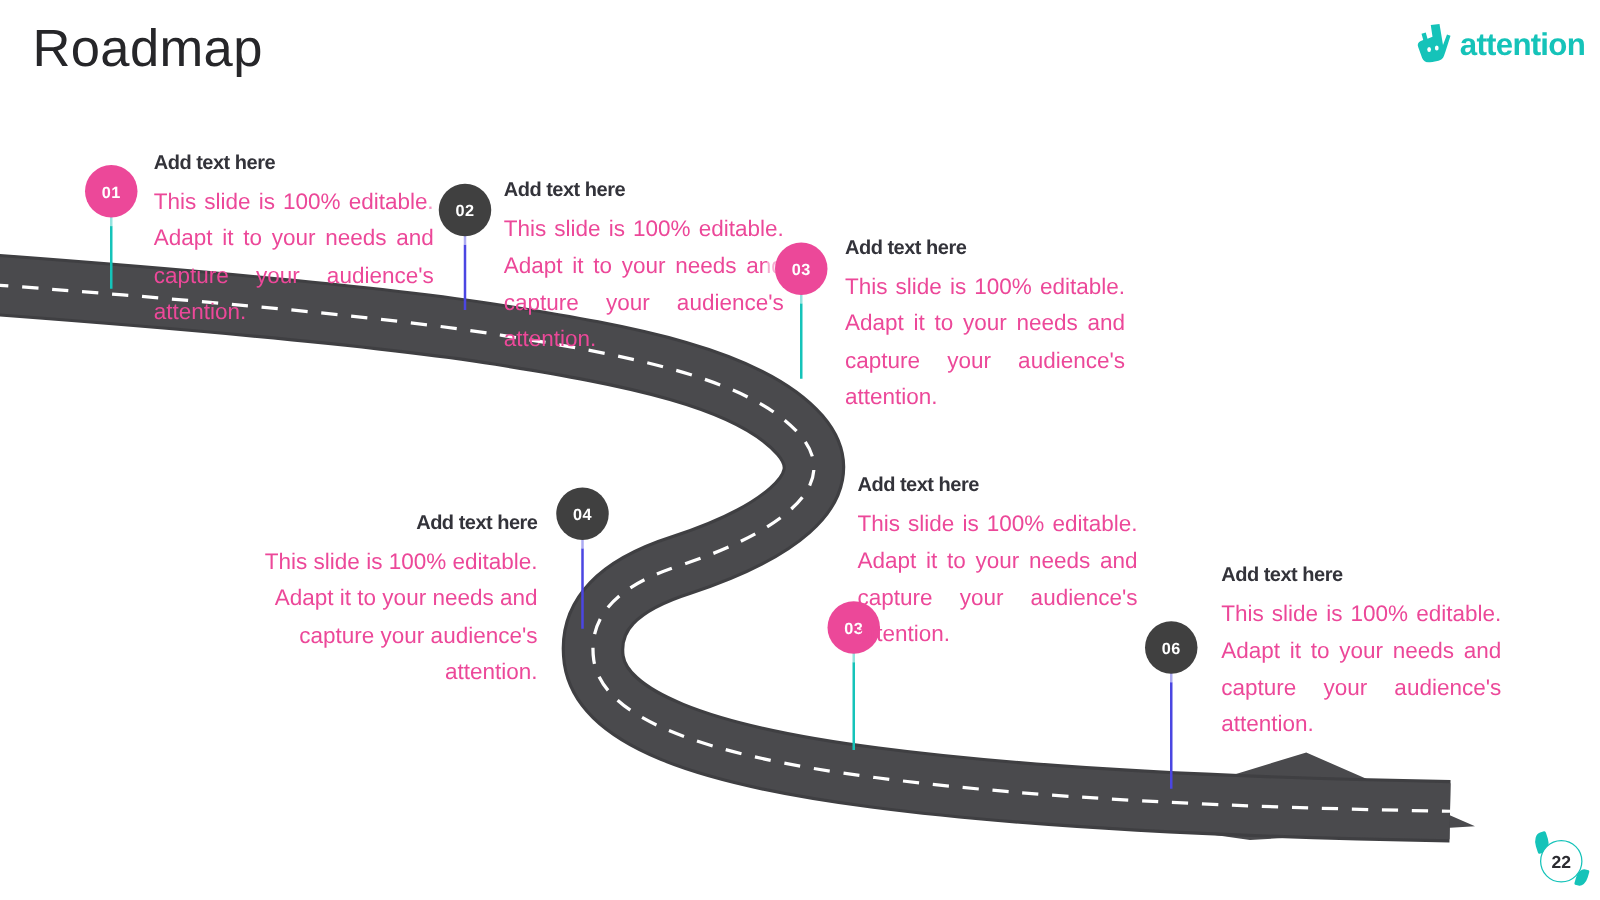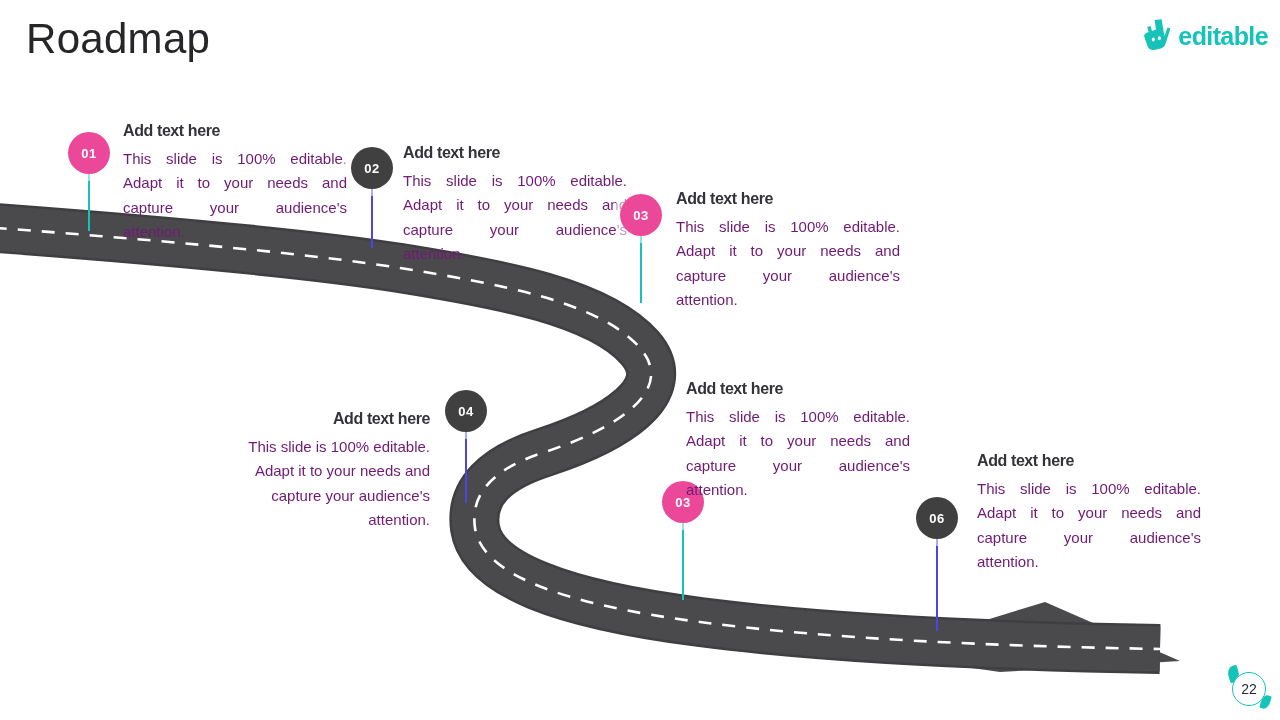--- a/index.html
+++ b/index.html
@@ -102,23 +102,23 @@
   .block .block-title {
     font-size: 16px;
     font-weight: 700;
     letter-spacing: -0.4px;
     color: #33333A;
     margin: 0 0 7px 0;
     line-height: 1.2;
     white-space: nowrap;
   }
   .block .block-body {
-    font-size: 15px;
+    font-size: 18px;
     font-weight: 400;
-    color: #701a75;
+    color: #ec4899;
     line-height: 1.62;
     margin: 0;
     text-align: justify;
   }
   .block.align-right { text-align: right; }
   .block.align-right .block-body { text-align: right; }
 
   
   #page-badge {
     position: absolute;
@@ -133,21 +133,21 @@
     top: 8px;
     width: 32px;
     height: 32px;
     border: 1.6px solid #15C3B9;
     border-radius: 50%;
     display: flex;
     align-items: center;
     justify-content: center;
     background: #ffffff;
     font-size: 14px;
-    font-weight: 400;
+    font-weight: 700;
     color: #2B2B30;
     z-index: 2;
     text-align: right;
   }
   #page-badge .leaf {
     position: absolute;
     background: #15C3B9;
     border-radius: 60% 10% 60% 10%;
   }
   #page-badge .leaf-a {
@@ -173,21 +173,21 @@
       <svg width="30" height="32" viewBox="0 0 30 32" aria-hidden="true">
         <path d="M20.6 1.2 L23.4 18.0 L26.6 9.6 L29.4 10.6 L25.4 23.2 L24.2 26.6
                  C23.6 28.6 21.9 30.0 19.8 30.5 L13.0 31.9
                  C10.3 32.4 7.6 30.9 6.7 28.4 L3.4 19.2
                  C2.8 17.5 3.6 15.7 5.2 15.0 L7.6 14.0
                  L6.2 9.0 L9.6 8.0 L11.0 12.9 L15.0 11.4 L13.6 2.0 Z" fill="#15C3B9"></path>
         <ellipse cx="12.3" cy="21.5" rx="1.5" ry="2.0" fill="#ffffff"></ellipse>
         <ellipse cx="18.4" cy="20.3" rx="1.5" ry="2.0" fill="#ffffff"></ellipse>
       </svg>
     </span>
-    <span class="logo-word">editable</span>
+    <span class="logo-word">attention</span>
   </div>
 
   <div id="road-layer">
     <svg width="1280" height="720" viewBox="0 0 1280 720" aria-hidden="true">
       <defs>
 
         <path id="road-center" d="M -30 226
                  C 120 237, 300 252, 400 268
                  C 500 284, 600 302, 640 348
                  C 678 392, 612 430, 545 452

